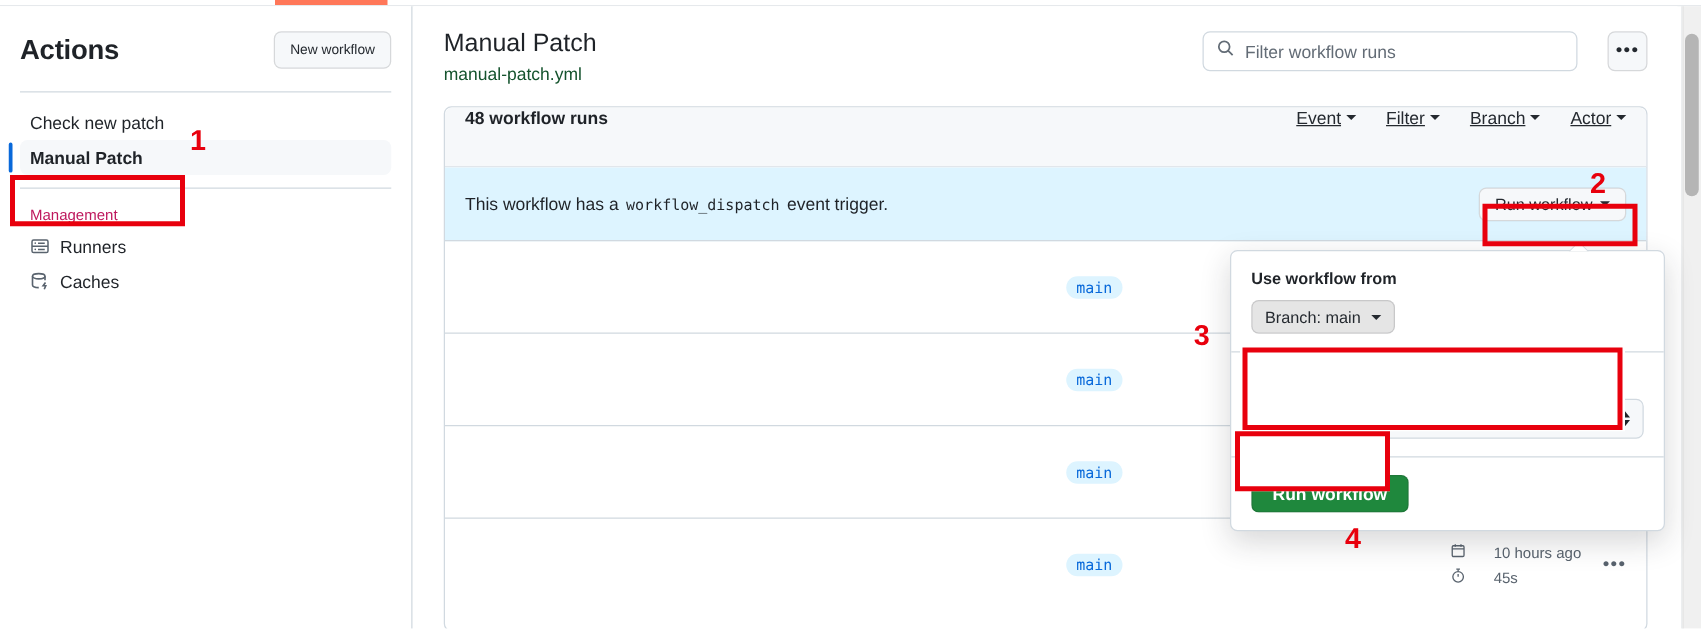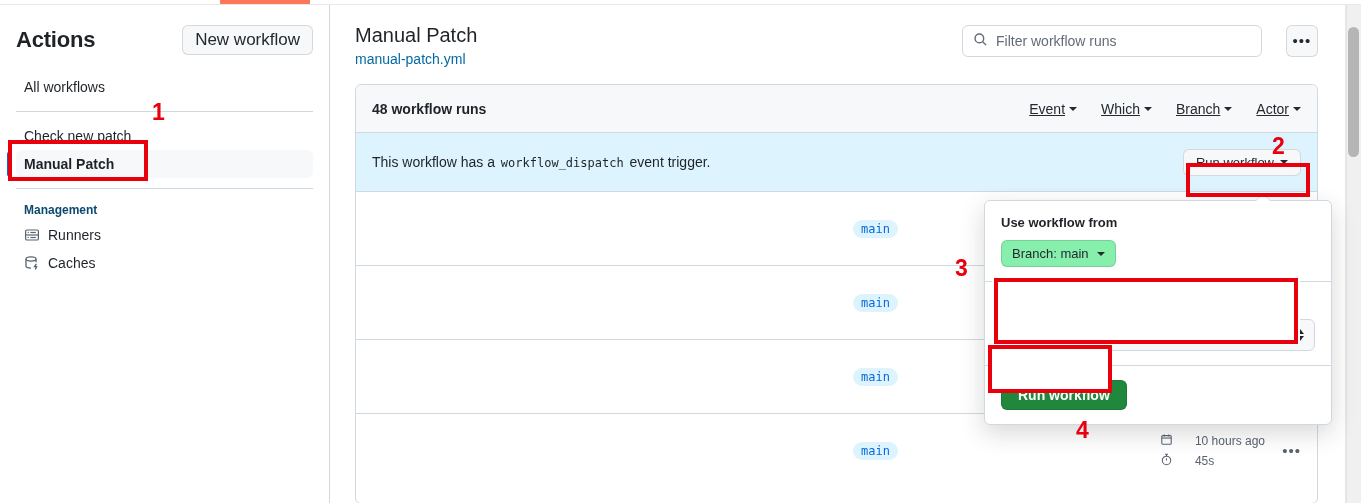--- a/index.html
+++ b/index.html
@@ -41,21 +41,21 @@
     overflow: hidden;
   }
 
   
   .actions-head {
     display: flex; align-items: center; justify-content: space-between;
     padding: 20px 0 6px 0;
   }
   .actions-title { font-size: 22px; font-weight: 700; letter-spacing: -0.2px; color:#1f2328; }
   .new-workflow-btn {
-    font-size: 17px; line-height: 18px; font-weight: 500;
+    font-size: 11px; line-height: 18px; font-weight: 500;
     color: #24292f; background: #f6f8fa;
     border: 1px solid rgba(31,35,40,0.15);
     border-radius: 6px; padding: 5px 12px; cursor: pointer; white-space: nowrap;
   }
 
   .nav-list { margin-top: 12px; }
   .nav-item {
     display: flex; align-items: center; gap: 8px;
     font-size: 14px; color: #1f2328;
     padding: 6px 8px; border-radius: 6px; cursor: pointer;
@@ -65,29 +65,29 @@
 
   .nav-item.selected {
     background: #f6f8fa; font-weight: 600;
   }
   .nav-item.selected::before {
     content: ""; position: absolute; left: -9px; top: 2px;
     width: 3px; height: calc(100% - 4px); border-radius: 6px; background: #0969da;
   }
 
   .mgmt-label {
-    font-size: 12px; font-weight: 700; color: #0c4a6e;
+    font-size: 12px; font-weight: 400; color: #be185d;
     padding: 4px 8px; margin-top: 2px;
   }
   .nav-icon { width:16px; height:16px; flex:0 0 16px; color:#59636e; display:inline-flex; align-items:center; justify-content:center;}
 
   
   .main-head { display:flex; align-items:flex-start; justify-content:space-between; padding-top: 16px; }
   .wf-title { font-size: 20px; font-weight: 400; color: #1f2328; line-height: 28px; }
-  .wf-file { font-size: 14px; color: #0369a1; text-decoration: none; cursor: pointer; display:inline-block; margin-top: 2px; }
+  .wf-file { font-size: 14px; color: #14532d; text-decoration: none; cursor: pointer; display:inline-block; margin-top: 2px; }
 
   .head-right { display:flex; align-items:center; gap: 24px; padding-top: 4px; }
   .filter-box {
     display:flex; align-items:center; gap:8px;
     width: 300px; height: 32px;
     border: 1px solid #d1d9e0; border-radius: 6px;
     padding: 0 10px; background:#fff;
   }
   .filter-box input {
     border:none; outline:none; width:100%; font-size:14px;
@@ -101,21 +101,21 @@
   }
 
   
   .runs-panel {
     margin-top: 16px;
     border: 1px solid #d1d9e0; border-radius: 6px;
     background: #fff; overflow: visible; position: relative;
     height: 420px;
   }
   .runs-toolbar {
-    display:flex; align-items:center; justify-content:space-between;
+    display:flex; align-items:flex-start; justify-content:space-between;
     background:#f6f8fa; border-bottom: 1px solid #d1d9e0;
     border-radius: 6px 6px 0 0;
     padding: 0 16px; height: 48px;
   }
   .runs-count { font-size: 14px; font-weight: 600; color:#1f2328; }
   .filters { display:flex; align-items:center; gap: 24px; }
   .filter-item { font-size: 14px; color:#24292f; cursor:pointer; display:flex; align-items:center; gap:4px;text-decoration:underline; }
   .caret { width:0;height:0;border-left:4px solid transparent;border-right:4px solid transparent;border-top:4px solid #24292f; display:inline-block;}
 
   .dispatch-banner {
@@ -173,21 +173,21 @@
   }
   .dropdown::after {
     content:""; position:absolute; top:-7px; right: 61px;
     width:0;height:0;border-left:7px solid transparent;border-right:7px solid transparent;
     border-bottom:7px solid #ffffff;
   }
   .dd-section { padding: 14px 16px; border-bottom: 1px solid #d1d9e0; }
   .dd-label { font-size: 13px; font-weight: 600; color:#1f2328; margin-bottom: 10px; }
   .branch-select {
     display:inline-flex; align-items:center; gap:8px;
-    font-size: 13px; color:#24292f; background:#86efac;
+    font-size: 13px; color:#24292f; background:#e5e5e5;
     border: 1px solid rgba(31,35,40,0.15); border-radius:6px;
     padding: 5px 10px; cursor:pointer;
   }
   .dd-question {
     font-family: "DejaVu Sans Mono", "Liberation Mono", monospace;
     font-size: 12px; font-weight: 700; color:#1f2328; margin-bottom: 9px;
   }
   .req-star { color:#cf222e; }
   .input-select {
     width: 100%; height: 32px;
@@ -244,23 +244,20 @@
   </div>
   <div class="top-hairline"></div>
 
   <aside class="sidebar">
     <div class="actions-head">
       <div class="actions-title">Actions</div>
       <button class="new-workflow-btn">New workflow</button>
     </div>
 
     <nav class="nav-list">
-      <div class="nav-item">
-        <span>All workflows</span>
-      </div>
 
       <div class="nav-sep"></div>
 
       <div class="nav-item">
         <span>Check new patch</span>
       </div>
 
       <div class="nav-item selected">
         <span>Manual Patch</span>
       </div>
@@ -321,21 +318,21 @@
     <section class="runs-panel">
 
       <div class="runs-toolbar">
         <div class="runs-count">48 workflow runs</div>
         <div class="filters">
           <div class="filter-item">
             <span>Event</span>
             <i class="caret"></i>
           </div>
           <div class="filter-item">
-            <span>Which</span>
+            <span>Filter</span>
             <i class="caret"></i>
           </div>
           <div class="filter-item">
             <span>Branch</span>
             <i class="caret"></i>
           </div>
           <div class="filter-item">
             <span>Actor</span>
             <i class="caret"></i>
           </div>

